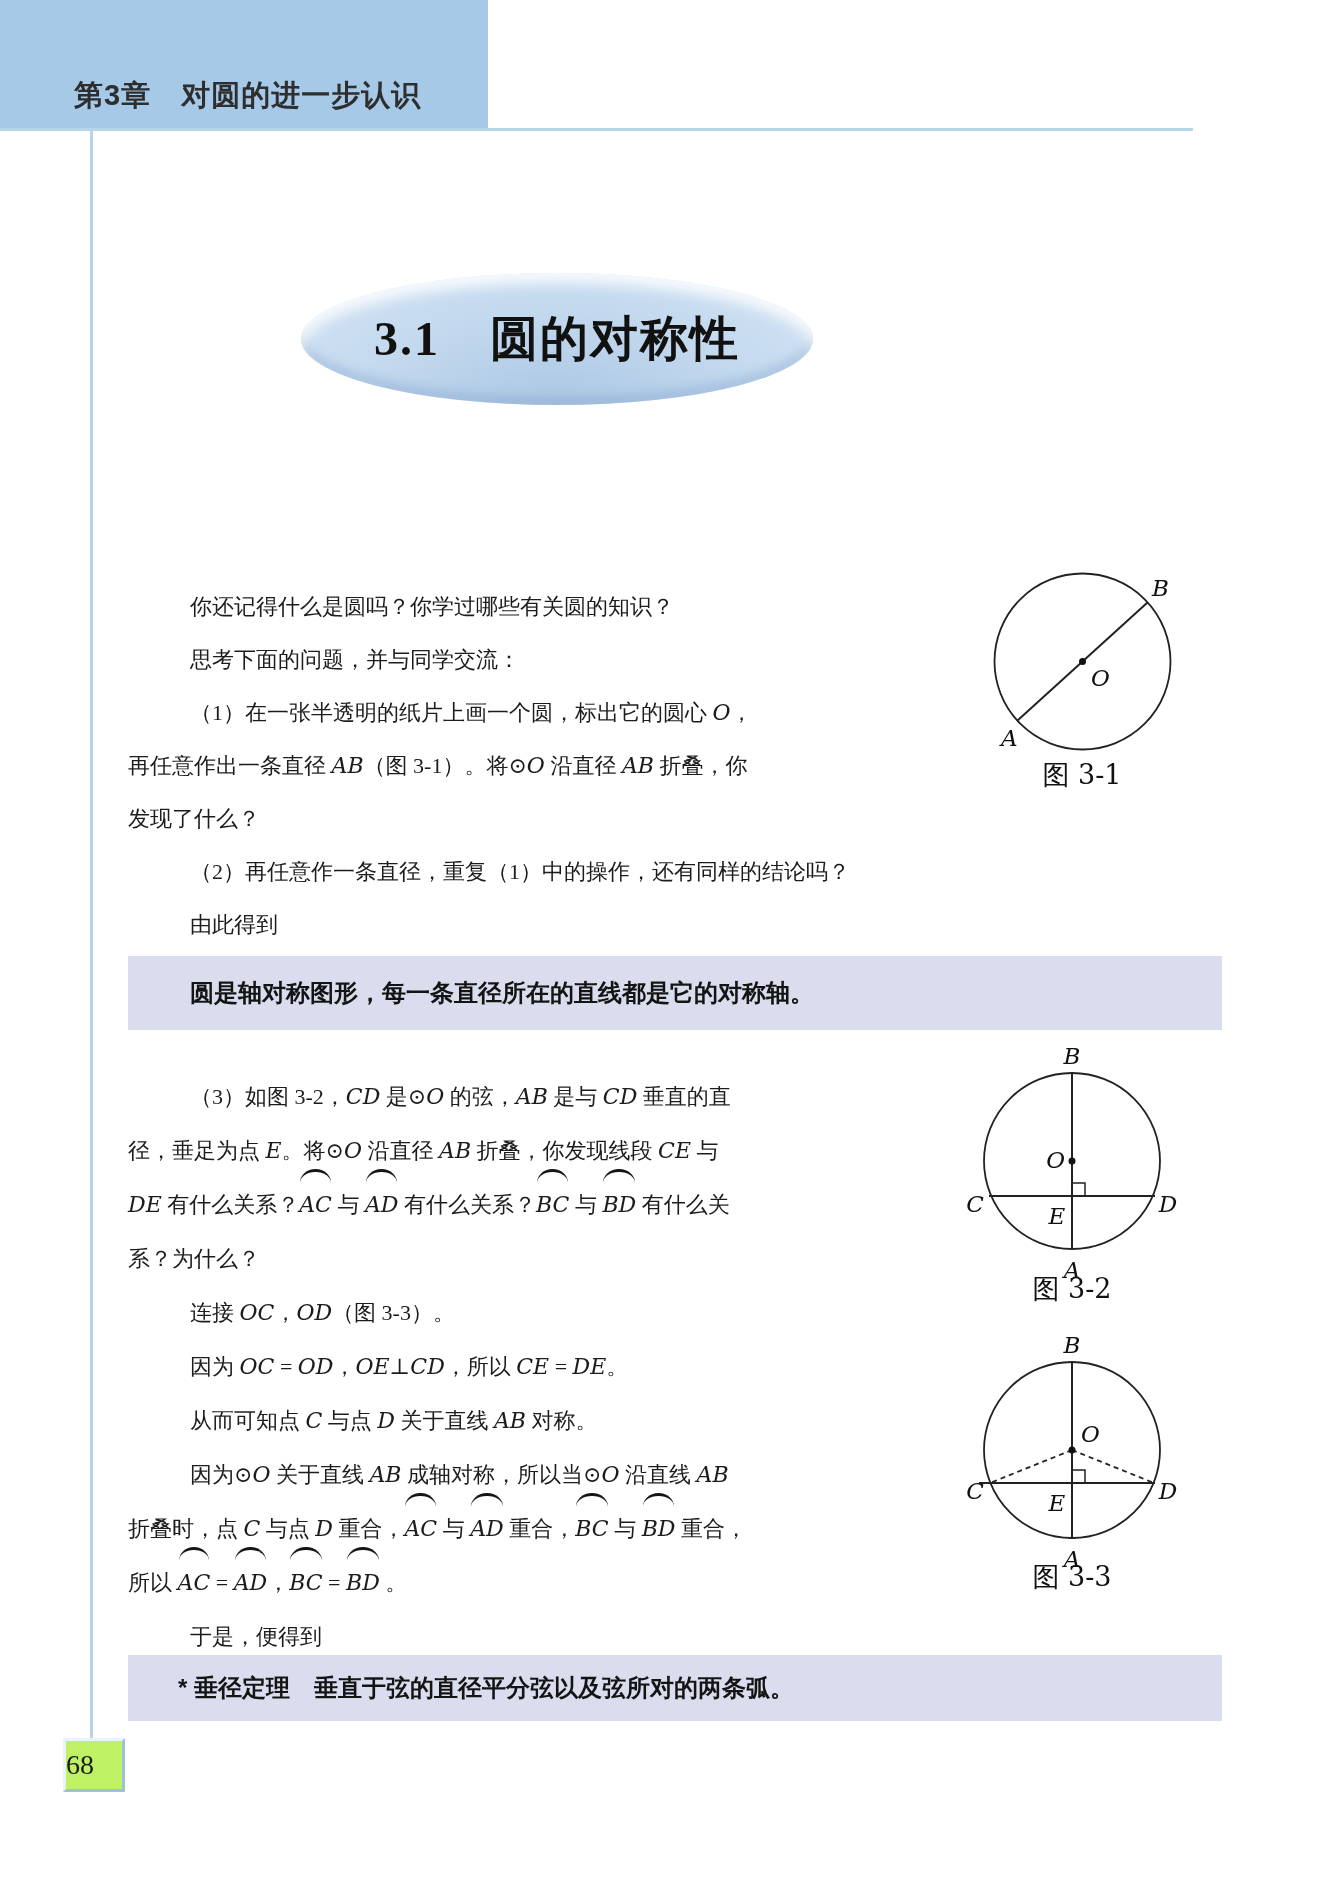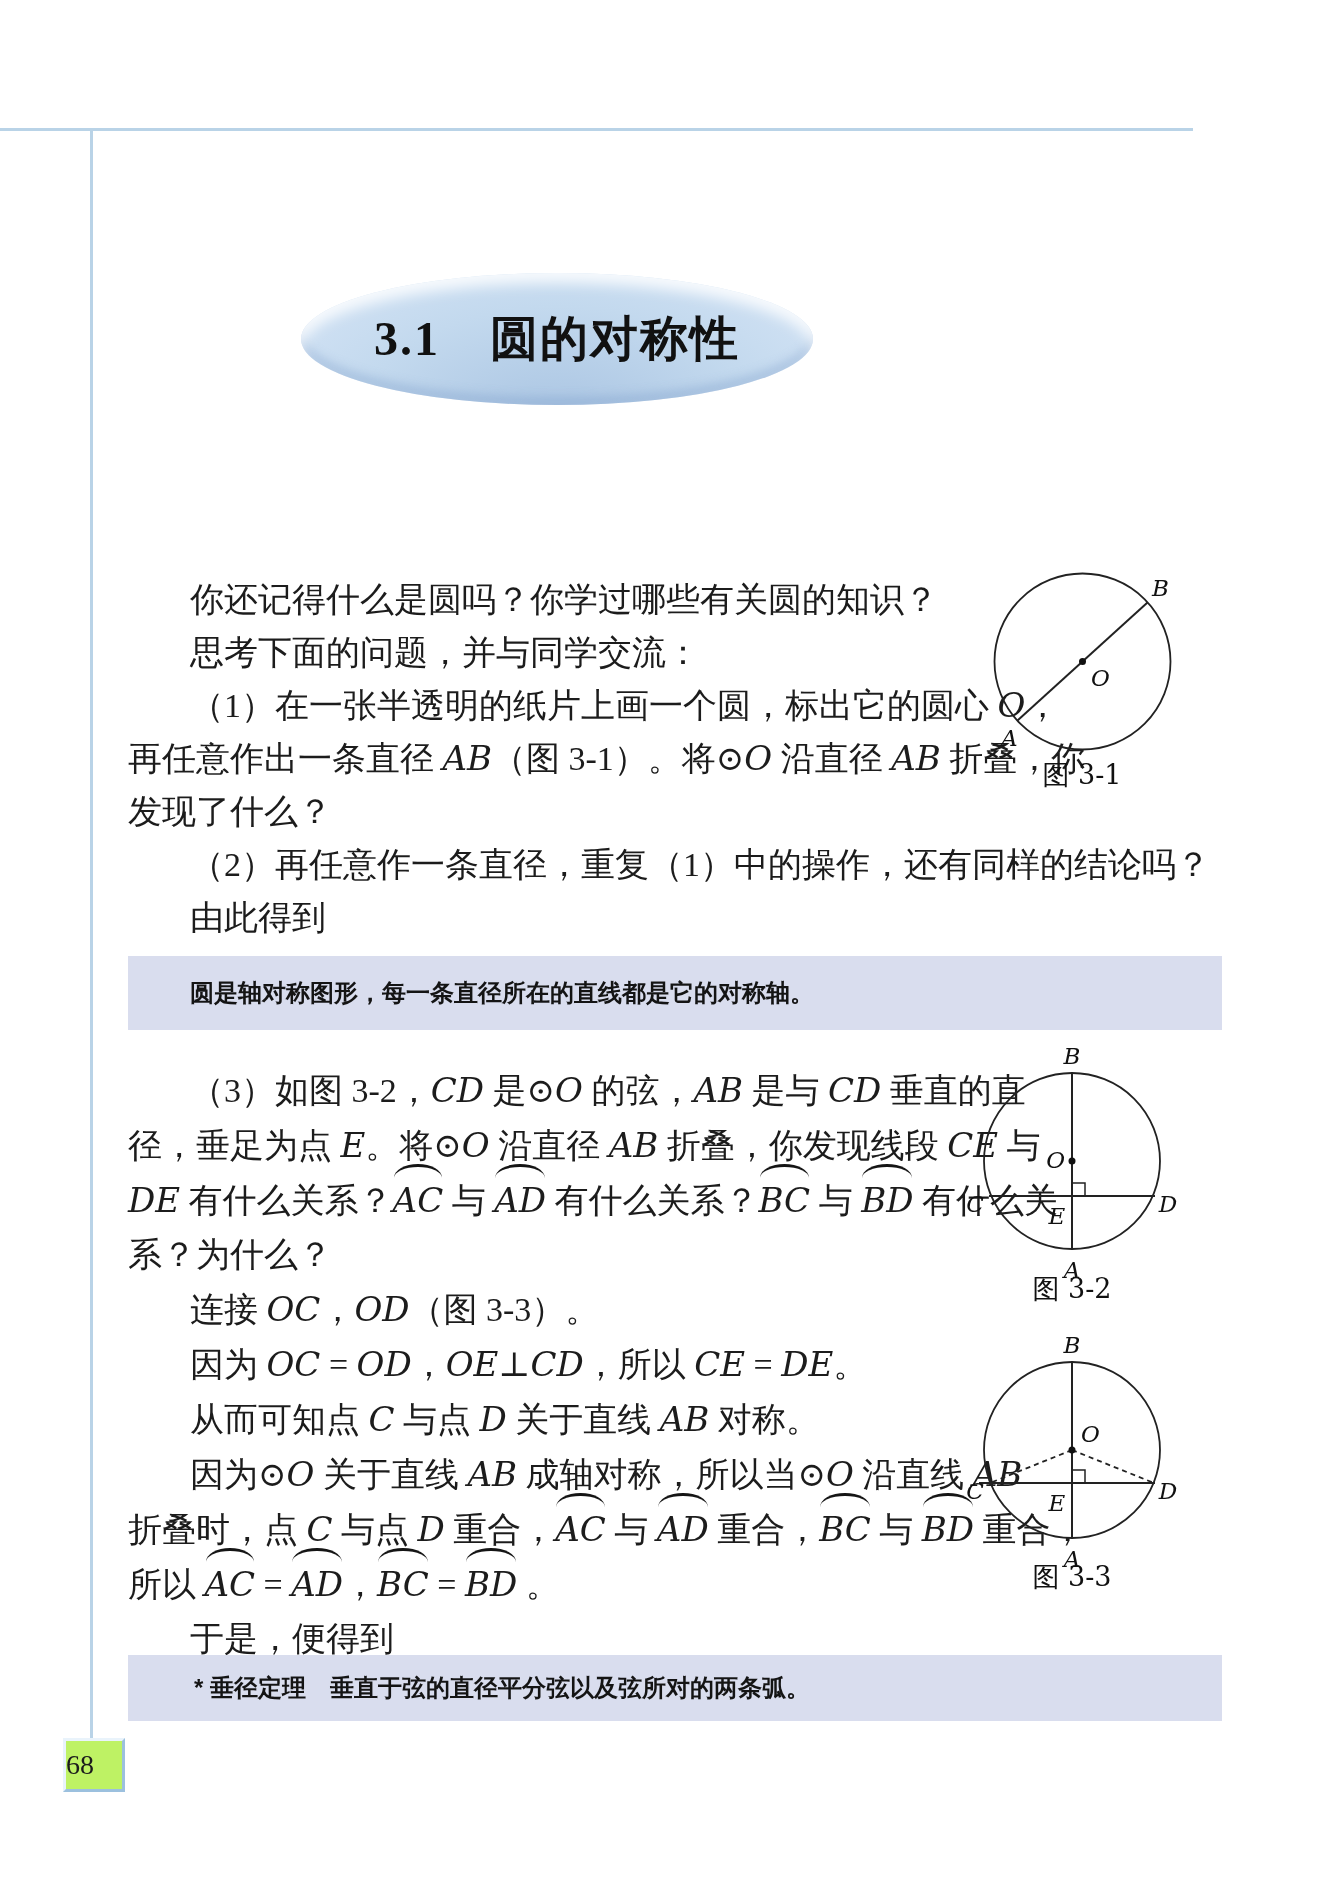--- a/index.html
+++ b/index.html
@@ -21,53 +21,56 @@
     display:flex;align-items:center;justify-content:center;}
   .title-ellipse .txt{font-size:48px;font-weight:bold;letter-spacing:2px;color:#111;}
 
   
   .section-head{position:absolute;left:128px;top:448px;height:140px;display:flex;align-items:center;}
   .section-head svg{display:block;}
   .section-head .txt{font-family:"Liberation Sans","DejaVu Sans",sans-serif;font-weight:bold;
     font-size:41px;color:#0d0d0d;margin-left:16px;letter-spacing:2px;position:relative;top:-6px;}
 
   
-  .tblock{position:absolute;left:128px;width:1100px;font-size:34px;line-height:53px;white-space:nowrap;}
+  .tblock{position:absolute;left:128px;width:1100px;font-size:22px;line-height:53px;white-space:nowrap;margin-top:7px;}
   .tblock.b2{line-height:54px;}
   .bline{height:inherit;}
   .bline.ind{text-indent:62px;}
   .mi{font-family:"DejaVu Serif","Liberation Serif",serif;font-style:italic;}
   .arc{position:relative;display:inline-block;text-indent:0;text-align:center;}
   .arc::before{content:"";position:absolute;left:1px;right:1px;top:-9px;height:11px;
     border-top:3px solid #151515;border-radius:50% 50% 0 0 / 100% 100% 0 0;}
 
   
   .hl-box{position:absolute;left:128px;width:1094px;background:#d9ddee;
     display:flex;align-items:center;box-sizing:border-box;
     font-family:"Liberation Sans","DejaVu Sans",sans-serif;font-weight:bold;font-size:24px;color:#141414;}
   .hl-box.b1{top:956px;height:74px;padding-left:62px;}
-  .hl-box.b2{top:1655px;height:66px;padding-left:66px;}
+  .hl-box.b2{top:1655px;height:66px;padding-left:50px;}
 
   
   .fig{position:absolute;}
   .fig svg text{font-family:"DejaVu Serif","Liberation Serif",serif;}
   .fig .lbl{font-size:23px;font-style:italic;fill:#111;}
   .fig .cap{font-size:27px;fill:#111;}
 
   
   .page-badge{position:absolute;left:63px;top:1738px;width:62px;height:54px;background:#bef264;
     border-top:3px solid #e9f3fb;border-left:3px solid #e9f3fb;
     border-bottom:3px solid #9cc0de;border-right:3px solid #9cc0de;box-sizing:border-box;
     display:flex;align-items:center;justify-content:flex-start;font-size:28px;color:#1c1c1c;}
 </style>
 </head>
 <body>
 
 <div class="page">
 
+  <div class="chapter-band">
+    <span class="txt">第3章　对圆的进一步认识</span>
+  </div>
   <div class="hrule"></div>
   <div class="vrule"></div>
 
   <div class="title-ellipse">
     <span class="txt">3.1　圆的对称性</span>
   </div>
 
 
   <div class="tblock b1" style="top:573px;">
       <div class="bline ind"><span class="tx">你还记得什么是圆吗？你学过哪些有关圆的知识？</span></div>

